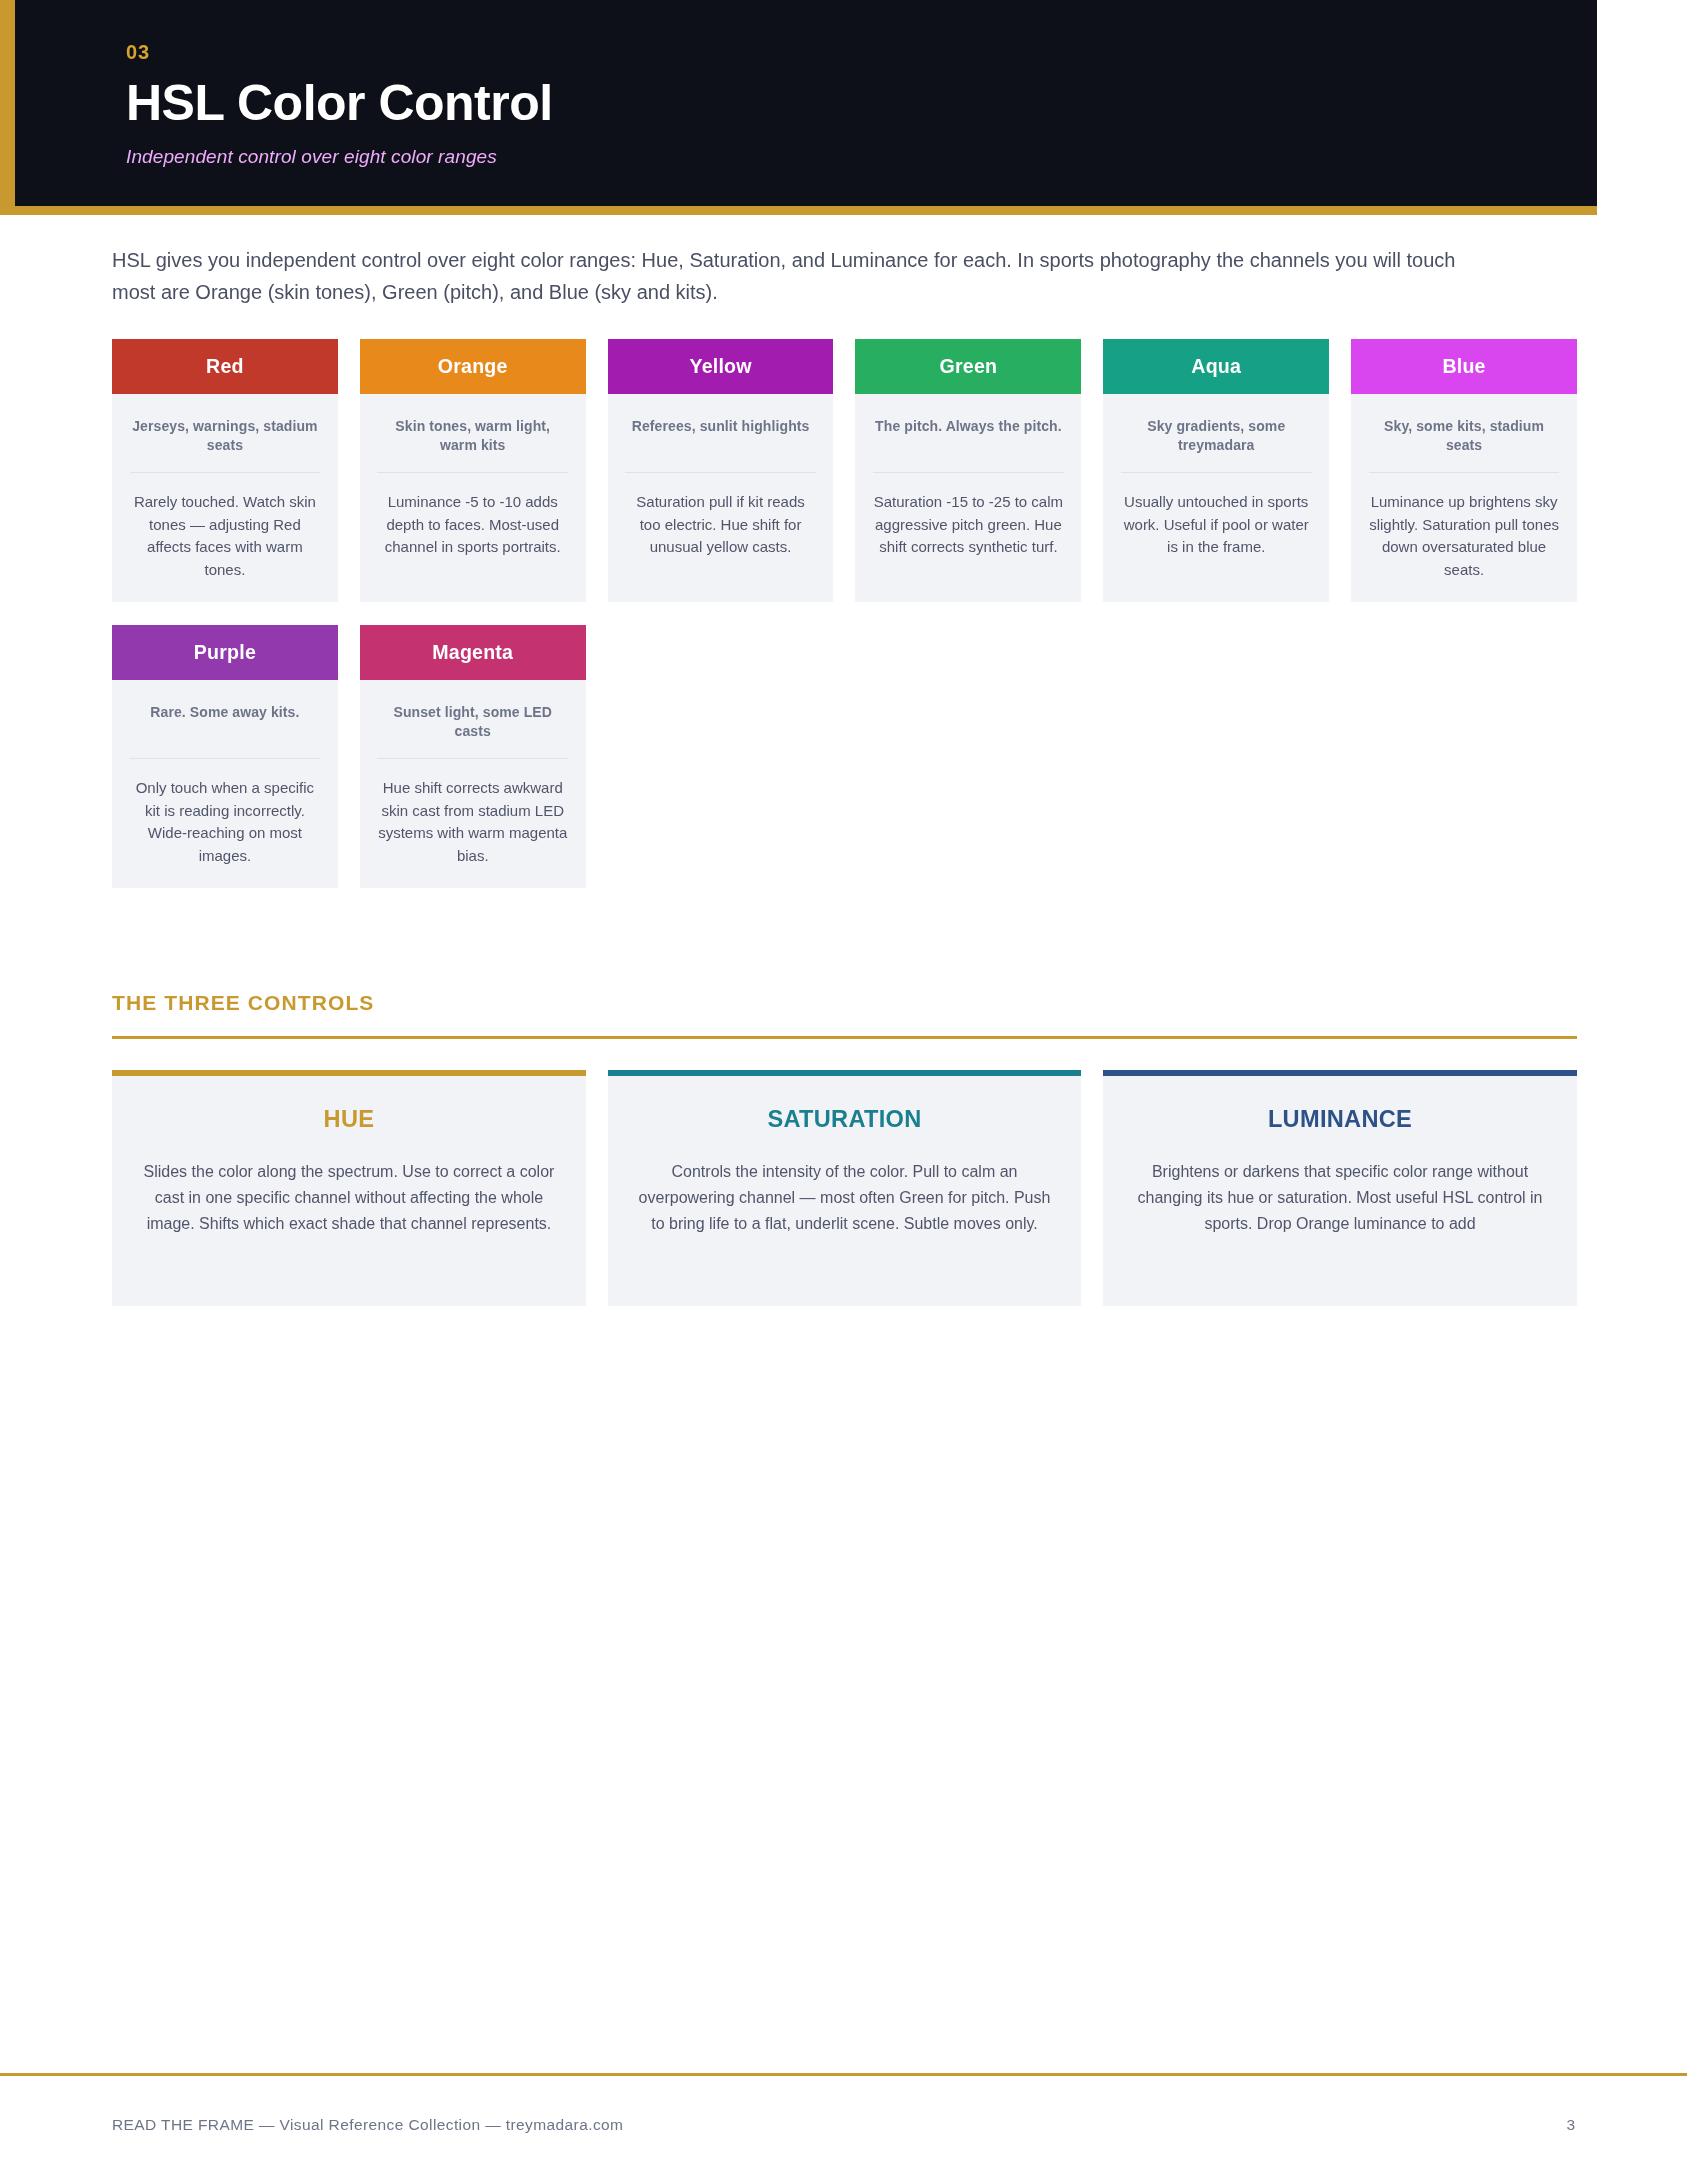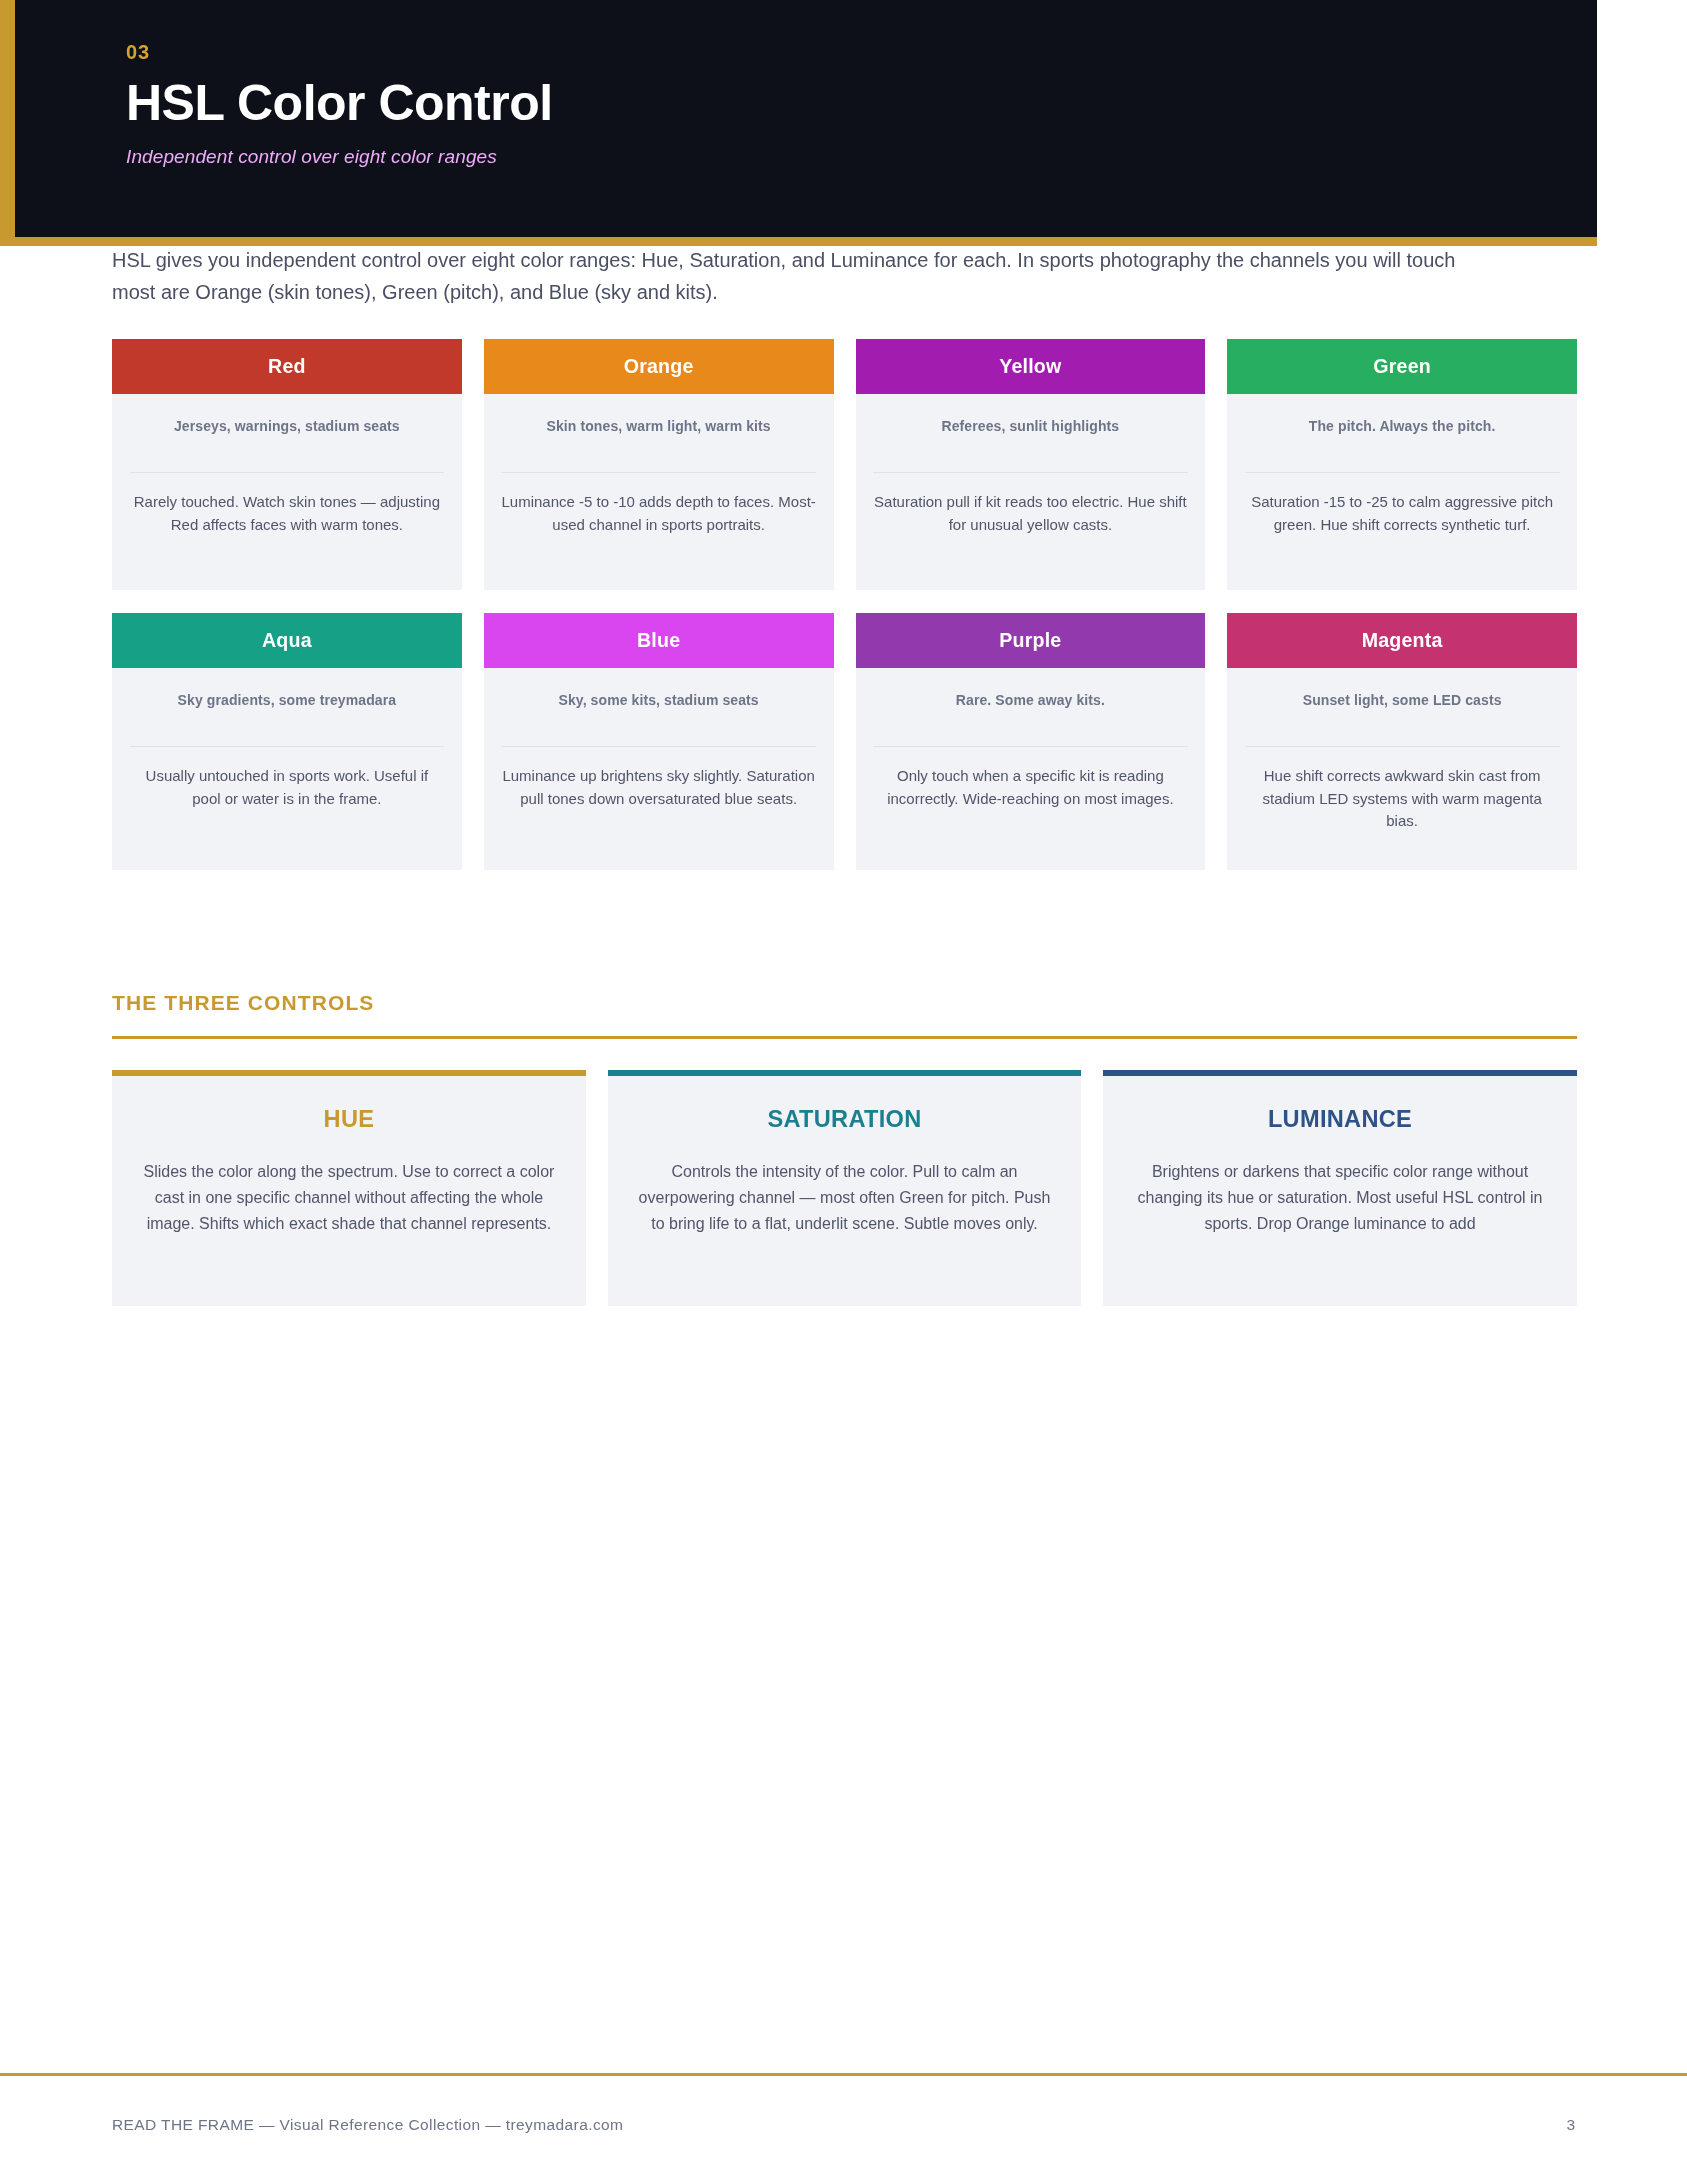--- a/index.html
+++ b/index.html
@@ -19,21 +19,21 @@
     background: #ffffff;
     overflow: hidden;
   }
 
   
   .header {
     position: absolute;
     left: 0;
     top: 0;
     width: 1597px;
-    height: 246px;
+    height: 215px;
     background: #0d1018;
     border-left: 15px solid #c8992f;
     border-bottom: 9.4px solid #c8992f;
     padding: 42px 0 12px 111px;
   }
   .header-number {
     font-size: 20px;
     font-weight: 700;
     color: #d6a22d;
     letter-spacing: 0.8px;
@@ -67,21 +67,21 @@
     color: #4a4f63;
   }
 
   
   .card-grid {
     position: absolute;
     left: 112px;
     top: 339px;
     width: 1465px;
     display: grid;
-    grid-template-columns: repeat(4, 1fr);
+    grid-template-columns: repeat(6, 1fr);
     column-gap: 22px;
     row-gap: 23px;
   }
   .color-card {
     background: #f2f3f7;
     display: flex;
     flex-direction: column;
   }
   .color-card-header {
     height: 55px;

